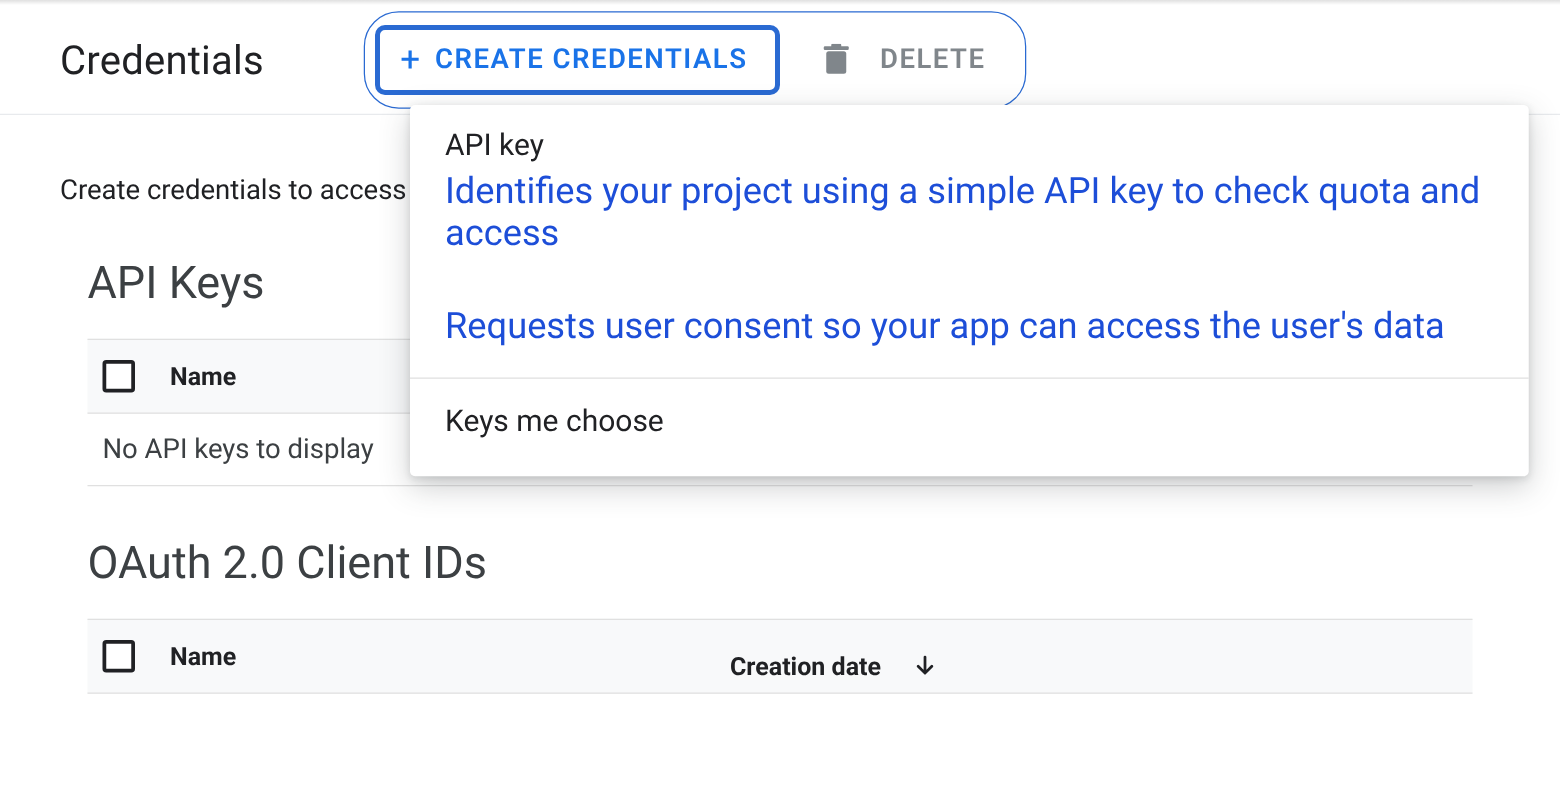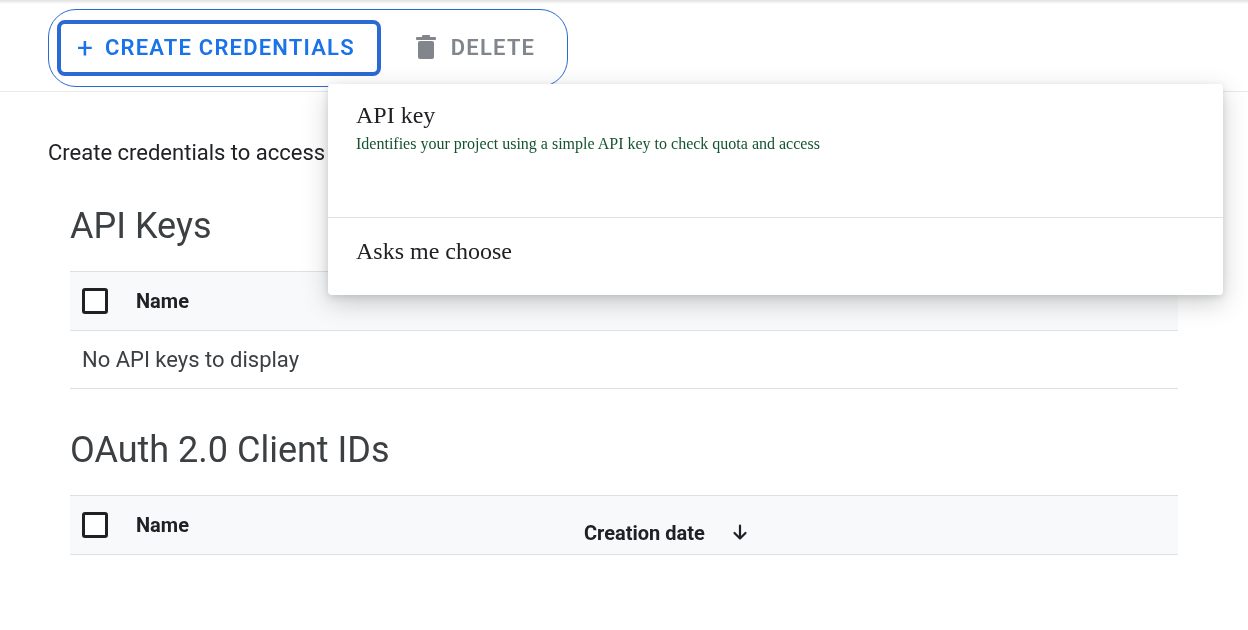--- a/index.html
+++ b/index.html
@@ -58,21 +58,21 @@
   }
   .create-btn .label {
     font-size: 22px;
     font-weight: 600;
     letter-spacing: 1.2px;
     color: #1a73e8;
   }
   .delete-btn {
     display: flex;
     align-items: center;
-    gap: 14px;
+    gap: 24px;
     cursor: pointer;
     color: #80868b;
   }
   .delete-btn .trash-icon { display: inline-flex; }
   .delete-btn .label {
     font-size: 22px;
     font-weight: 600;
     letter-spacing: 1.2px;
     color: #80868b;
   }
@@ -142,43 +142,43 @@
     width: 895px;
     background: #fff;
     box-shadow: 0 2px 6px rgba(60,64,67,.15), 0 8px 24px rgba(60,64,67,.25);
     border-radius: 4px;
     z-index: 10;
     padding-bottom: 2px;
   }
   .menu-item {
     padding: 18px 10px 22px 28px;
     cursor: pointer;
-    font-family: Liberation Serif, serif;
   }
   .menu-title {
     font-size: 24px;
     color: #202124;
     margin-bottom: 6px;
   }
   .menu-desc {
-    font-size: 16px;
-    color: #14532d;
+    font-size: 29px;
+    color: #1d4ed8;
   }
   .menu-sep {
     height: 1px;
     background: #e0e0e0;
     margin: 2px 0;
   }
 </style>
 </head>
 <body>
 
 <div class="topshade"></div>
 
 <div class="header">
+  <div class="page-title">Credentials</div>
 
   <div class="outer-pill">
     <div class="create-btn">
       <span class="plus-icon">+</span>
       <span class="label">CREATE CREDENTIALS</span>
     </div>
     <div class="delete-btn">
       <span class="trash-icon">
         <svg width="22" height="26" viewBox="0 0 22 26">
           <rect x="3" y="6" width="16" height="18" rx="2" fill="#80868b"></rect>
@@ -217,18 +217,19 @@
     </div>
   </div>
 </div>
 
 <div class="dropdown">
   <div class="menu-item">
     <div class="menu-title">API key</div>
     <div class="menu-desc">Identifies your project using a simple API key to check quota and access</div>
   </div>
   <div class="menu-item">
+    <div class="menu-desc">Requests user consent so your app can access the user's data</div>
   </div>
   <div class="menu-sep"></div>
   <div class="menu-item">
-    <div class="menu-title">Asks me choose</div>
+    <div class="menu-title">Keys me choose</div>
   </div>
 </div>
 
 </body></html>

